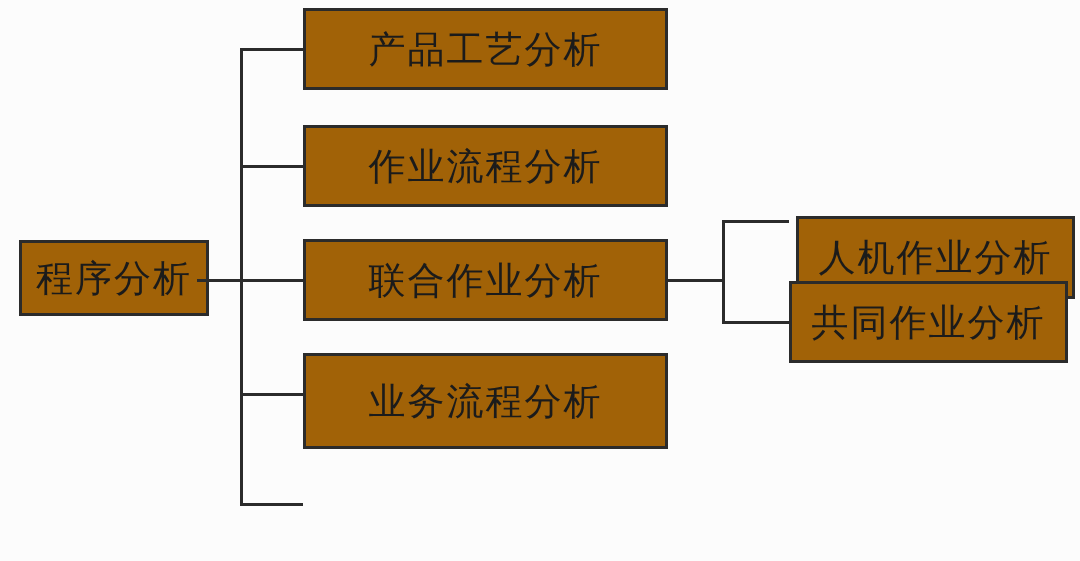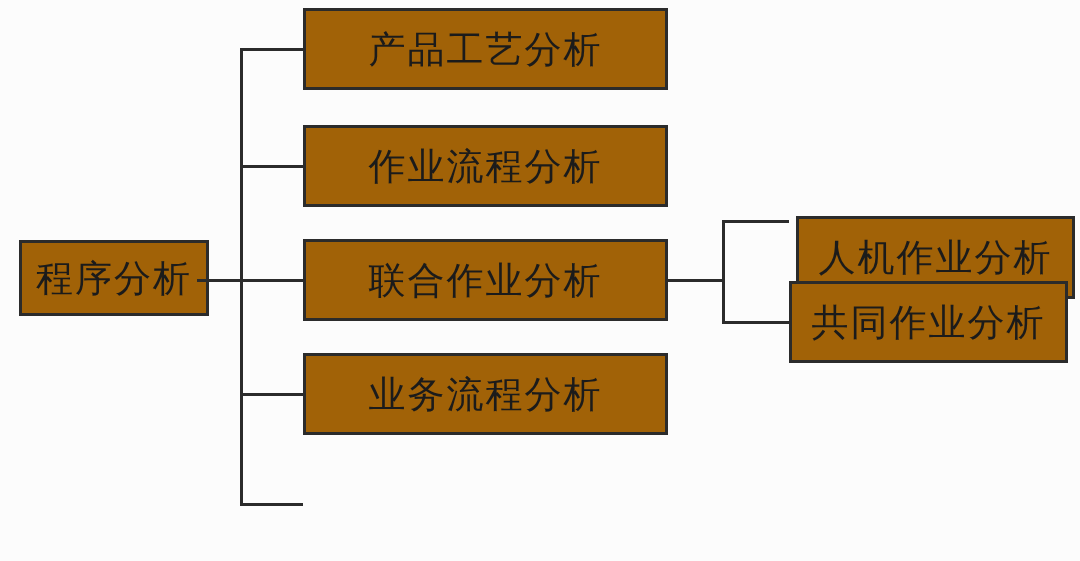--- a/index.html
+++ b/index.html
@@ -33,21 +33,21 @@
     background: #2b2b2b;
   }
 
   
   .n-root   { left: 7px;   top: 240px; width: 190px; height: 76px; margin-left: 12px; }
 
   
   .n-m1     { left: 303px; top: 8px;   width: 365px; height: 82px; }
   .n-m2     { left: 303px; top: 125px; width: 365px; height: 82px; }
   .n-m3     { left: 303px; top: 239px; width: 365px; height: 82px; }
-  .n-m4     { left: 303px; top: 353px; width: 365px; height: 82px; }
+  .n-m4     { left: 303px; top: 353px; width: 365px; height: 96px; }
   .n-m5     { left: 303px; top: 463px; width: 365px; height: 82px; }
 
   
   .n-r1     { left: 796px; top: 180px; width: 279px; height: 83px; margin-top: 36px; }
   .n-r2     { left: 789px; top: 281px; width: 279px; height: 82px; align-items: center; }
 
   
   .c-root-h { left: 197px; top: 279px; width: 106px; height: 3px; }
   .c-trunk  { left: 240px; top: 48px;  width: 3px;   height: 458px; }
   .c-b1     { left: 240px; top: 48px;  width: 63px;  height: 3px; }

